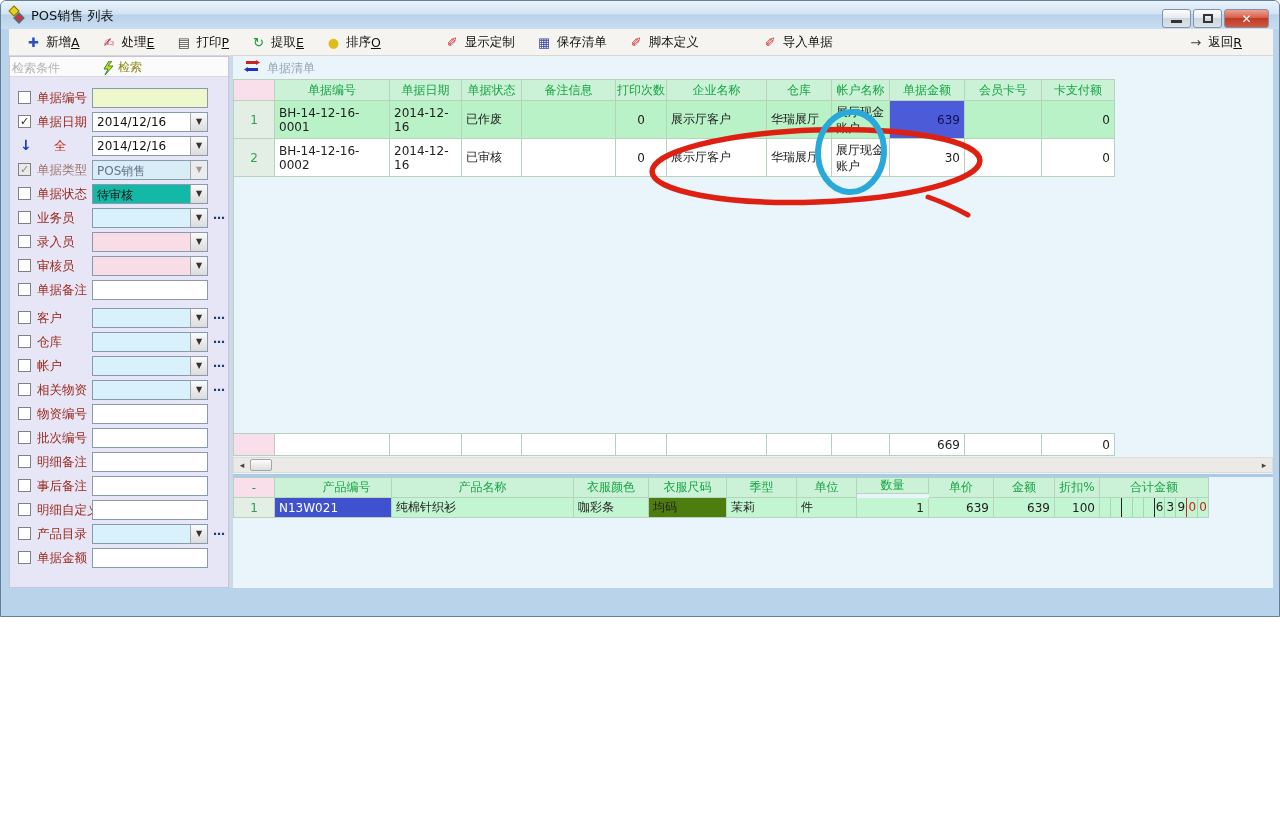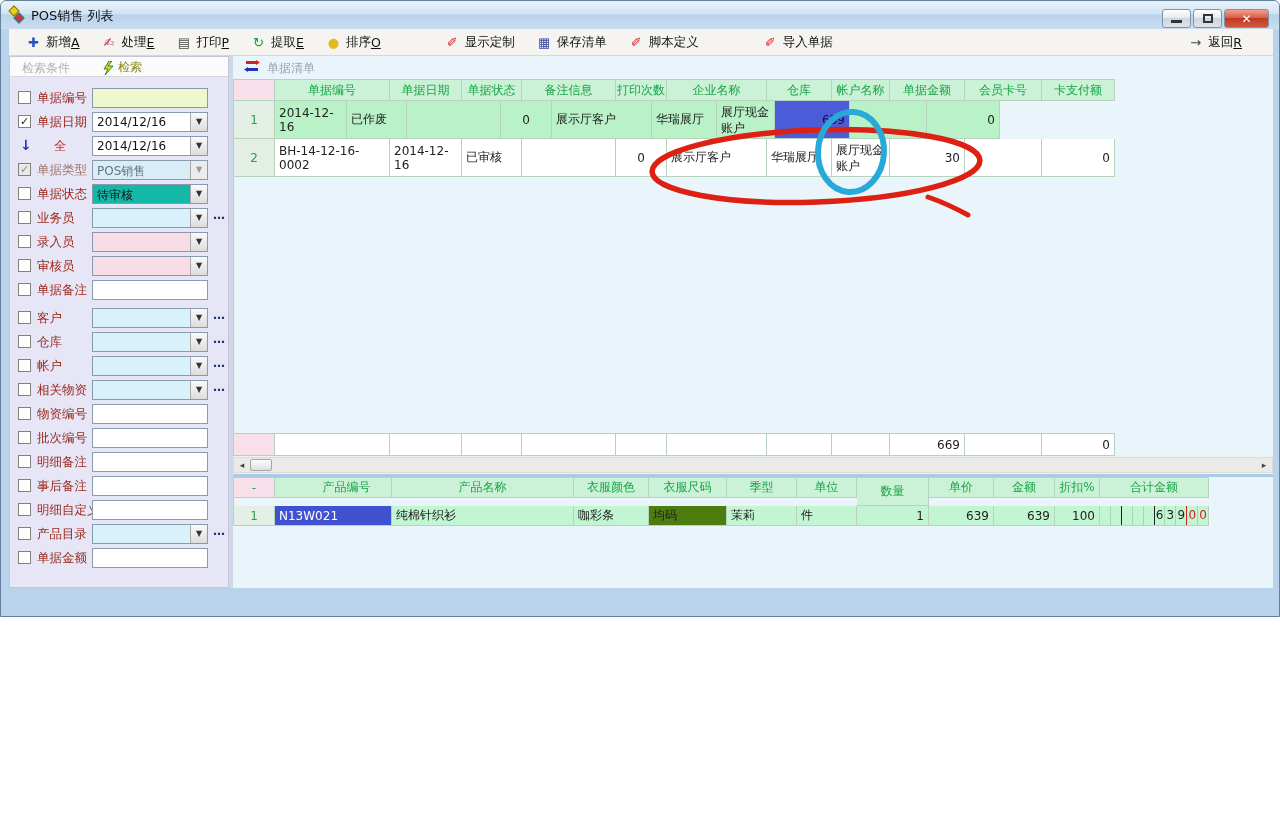--- a/index.html
+++ b/index.html
@@ -30,21 +30,21 @@
   .tbtn .ticon { display:inline-block; width:17px; font-size:13px; margin-right:4px; text-align:center; }
   .tbtn .tlabel { font-size:12.5px; color:#111; }
   .tbtn u { text-decoration:underline; }
   .tbtn.gap { margin-left:42px; }
   .return-btn { position:absolute; right:14px; top:3px; }
 
   
   .sidebar { position:absolute; left:8px; top:55px; width:220px; height:532px;
     background:#e6e6f7; border:1px solid #c4c4da; }
   .sidebar-header { position:absolute; left:0; top:0; width:100%; height:20px; background:#fbfbfb; border-bottom:1px solid #d8d8d8; }
-  .sh-title { position:absolute; left:12px; top:3px; color:#b4b4b4; }
+  .sh-title { position:absolute; left:2px; top:3px; color:#b4b4b4; }
   .sh-search { position:absolute; left:92px; top:2px; color:#8a8a18; display:flex; align-items:center; }
   .sh-search svg { margin-right:4px; }
   .srow { position:absolute; left:0; width:100%; height:20px; }
   .cb { position:absolute; left:8px; top:3px; width:13px; height:13px; background:#fff; border:1px solid #808080; font-size:11px; line-height:11px; text-align:center; color:#222; }
   .cb.dis { background:#e9e9e9; color:#8a8a8a; }
   .slabel { position:absolute; left:27px; top:2px; color:#9b281b; font-size:12.5px; white-space:nowrap; }
   .slabel.dim { color:#a0766e; }
   .slabel.red { color:#c2311c; }
   .darrow { position:absolute; left:10px; top:1px; color:#1c35cc; font-weight:bold; font-size:14px; }
   .sfield { position:absolute; left:82px; top:0; width:116px; height:20px; background:#fff; border:1px solid #8a9aae; }
@@ -365,20 +365,21 @@
               <div class="gcell ac" style="width: 51px; height: 21px;">打印次数</div>
               <div class="gcell ac" style="width: 100px; height: 21px;">企业名称</div>
               <div class="gcell ac" style="width: 65px; height: 21px;">仓库</div>
               <div class="gcell ac" style="width: 58px; height: 21px;">帐户名称</div>
               <div class="gcell ac" style="width: 75px; height: 21px;">单据金额</div>
               <div class="gcell ac" style="width: 77px; height: 21px;">会员卡号</div>
               <div class="gcell ac" style="width: 73px; height: 21px;">卡支付额</div>
             </div>
             <div class="grow">
               <div class="gcell ac rn" style="width: 41px; height: 38px;">1</div>
+              <div class="gcell al" style="width: 115px; height: 38px; background: rgb(185, 242, 198);">BH-14-12-16-0001</div>
               <div class="gcell al" style="width: 72px; height: 38px; background: rgb(185, 242, 198);">2014-12-16</div>
               <div class="gcell al" style="width: 60px; height: 38px; background: rgb(185, 242, 198);">已作废</div>
               <div class="gcell al" style="width: 94px; height: 38px; background: rgb(185, 242, 198);"></div>
               <div class="gcell ac" style="width: 51px; height: 38px; background: rgb(185, 242, 198);">0</div>
               <div class="gcell al" style="width: 100px; height: 38px; background: rgb(185, 242, 198);">展示厅客户</div>
               <div class="gcell al" style="width: 65px; height: 38px; background: rgb(185, 242, 198);">华瑞展厅</div>
               <div class="gcell al wrap" style="width: 58px; height: 38px; background: rgb(185, 242, 198);">展厅现金账户</div>
               <div class="gcell ar sel" style="width: 75px; height: 38px;">639</div>
               <div class="gcell al" style="width: 77px; height: 38px; background: rgb(185, 242, 198);"></div>
               <div class="gcell ar" style="width: 73px; height: 38px; background: rgb(185, 242, 198);">0</div>
@@ -422,21 +423,21 @@
       <div id="detail-table">
           <div class="grid" style="top: 421px;">
             <div class="grow ghead">
               <div class="gcell ac pink" style="width: 41px; height: 20px;">-</div>
               <div class="gcell ac" style="width: 117px; height: 20px; padding-left: 28px;">产品编号</div>
               <div class="gcell ac" style="width: 182px; height: 20px;">产品名称</div>
               <div class="gcell ac" style="width: 75px; height: 20px;">衣服颜色</div>
               <div class="gcell ac" style="width: 78px; height: 20px;">衣服尺码</div>
               <div class="gcell ac" style="width: 70px; height: 20px;">季型</div>
               <div class="gcell ac" style="width: 60px; height: 20px;">单位</div>
-              <div class="gcell ac" style="width: 72px; height: 28px;">数量</div>
+              <div class="gcell ac" style="width: 72px; height: 16px;">数量</div>
               <div class="gcell ac" style="width: 65px; height: 20px;">单价</div>
               <div class="gcell ac" style="width: 61px; height: 20px;">金额</div>
               <div class="gcell ac" style="width: 45px; height: 20px;">折扣%</div>
               <div class="gcell ac" style="width: 109px; height: 20px;">合计金额</div>
             </div>
             <div class="grow">
               <div class="gcell ac rn" style="width: 41px; height: 20px;">1</div>
               <div class="gcell al selw" style="width: 117px; height: 20px;">N13W021</div>
               <div class="gcell al" style="width: 182px; height: 20px; background: rgb(194, 245, 210);">纯棉针织衫</div>
               <div class="gcell al" style="width: 75px; height: 20px; background: rgb(194, 245, 210);">咖彩条</div>

